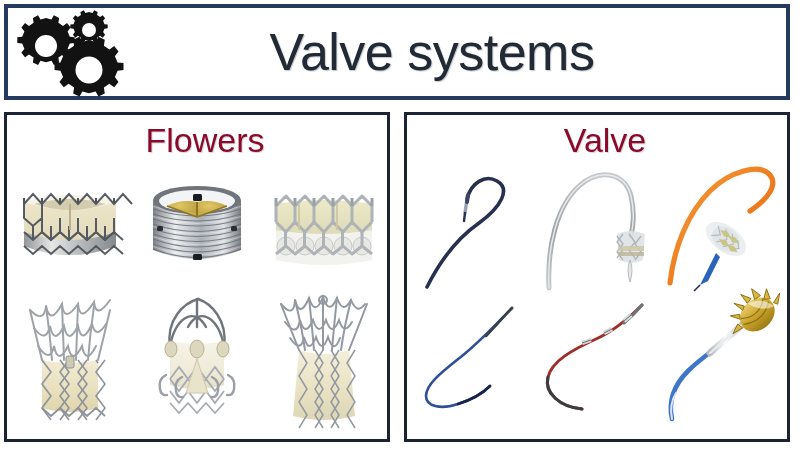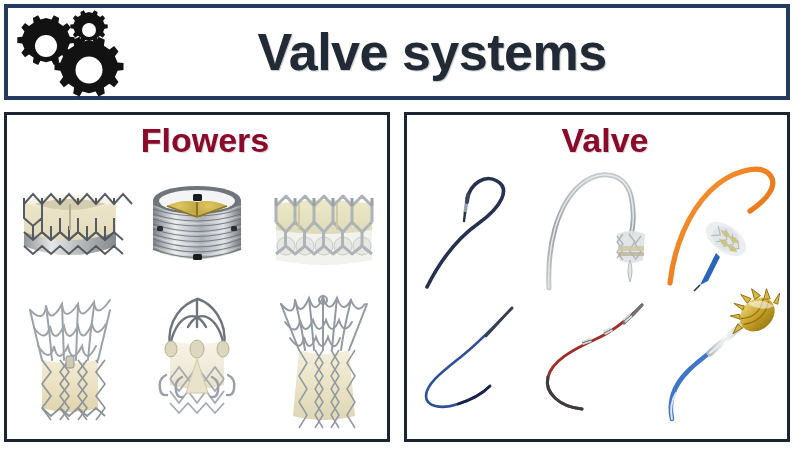--- a/index.html
+++ b/index.html
@@ -8,30 +8,30 @@
   .slide{position:relative;width:800px;height:450px;background:#fff;}
 
   
   .title-bar{position:absolute;left:4px;top:4px;width:786px;height:96px;
              background:#ffffff;border:4px solid #243A5E;box-sizing:border-box;
              display:flex;align-items:center;}
   .gear-wrap{width:130px;height:88px;display:flex;align-items:center;
              justify-content:center;flex:0 0 auto;}
   .gear-svg{display:block;}
   .title-text{flex:1 1 auto;text-align:center;padding-right:60px;
-              font-size:52px;font-weight:bold;color:#222A35;
+              font-size:52px;font-weight:normal;color:#222A35;
               letter-spacing:-0.5px;line-height:1;
               text-shadow:1px 1px 1px rgba(120,125,135,.45);}
 
   
   .panel{position:absolute;top:112px;height:330px;background:#ffffff;
          border:3px solid #1b2430;box-sizing:border-box;}
   .panel-left{left:4px;width:386px;}
   .panel-right{left:404px;width:386px;}
-  .panel-title{text-align:center;font-size:34px;font-weight:bold;
+  .panel-title{text-align:center;font-size:34px;font-weight:normal;
                color:#8B0A2B;margin-top:8px;line-height:1.05;
                text-shadow:1px 1px 1px rgba(150,150,150,.4);padding-left:16px;}
 
   .grid{display:grid;grid-template-columns:1fr 1fr 1fr;
         grid-template-rows:1fr 1fr;width:100%;height:262px;margin-top:2px;}
   .cell{position:relative;display:flex;align-items:center;justify-content:center;}
   .cell svg{display:block;}
 
   
   svg{overflow:visible;}

